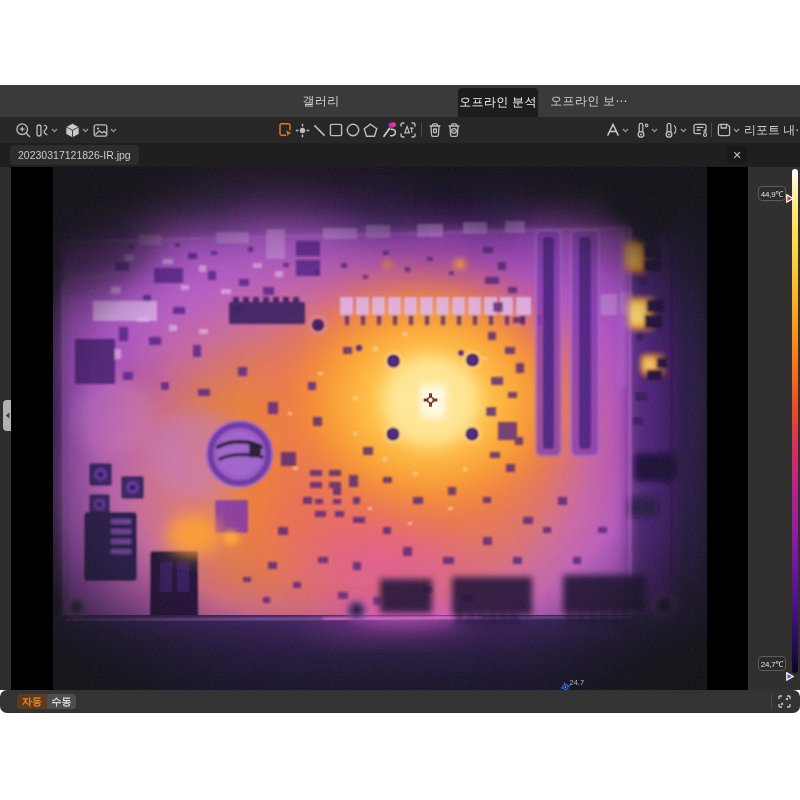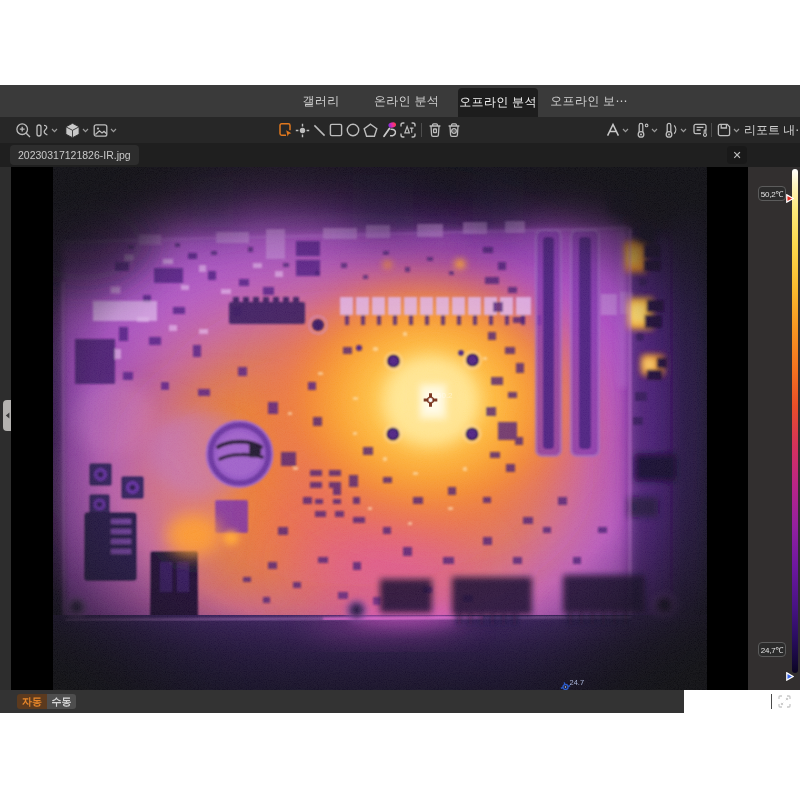--- a/index.html
+++ b/index.html
@@ -42,48 +42,45 @@
   .scale-panel { position:absolute; left:748px; top:0; width:52px; height:523px; background:#322f2f; }
   .colorbar { position:absolute; left:44px; top:2px; width:6px; height:504px; border-radius:3px;
     background:linear-gradient(to bottom,
       #ffffff 0%, #fdf4c2 3%, #fce97b 8%, #fbd84d 15%, #f9b92d 24%, #f79421 32%,
       #f4711f 40%, #e94e28 47%, #d5315b 55%, #b82488 63%, #93209f 71%, #6d17a0 79%,
       #471383 87%, #2a0d60 93%, #140836 98%, #0b0520 100%); }
   .temp-label { position:absolute; left:10px; width:28px; height:15px; background:#2b2b2b;
                 border:1px solid #5c5c5c; border-radius:4px; display:flex; align-items:center;
                 justify-content:center; font-size:8px; color:#e2e2e2; letter-spacing:-0.2px; }
   .temp-label.max { top:19px; }
-  .temp-label.min { top:475px; }
+  .temp-label.min { top:489px; }
   .tri { position:absolute; left:38px; width:8px; height:9px; }
   .tri.max { top:22px; }
   .tri.min { top:500px; }
 
   
-  .bottom-bar { position:absolute; left:0; top:690px; width:684px; height:23px; background:#333333; }
+  .bottom-bar { position:absolute; left:0; top:690px; width:800px; height:23px; background:#333333;border-radius:7px; }
   .seg { position:absolute; left:17px; top:4px; height:15px; display:flex; border-radius:3px; overflow:hidden; }
   .seg .opt { height:15px; display:flex; align-items:center; justify-content:center; font-size:10px; }
   .seg .opt.auto { width:30px; background:#5c3a1e; color:#e8872a; font-weight:600; }
   .seg .opt.manual { width:29px; background:#4e4e4e; color:#d8d8d8;font-weight:bold; }
   .bb-divider { position:absolute; left:771px; top:4px; width:1px; height:15px; background:#4a4a4a; }
   .fullscreen { position:absolute; left:777px; top:4px; width:15px; height:15px; display:flex;
                 align-items:center; justify-content:center; }
 </style>
 </head>
 <body>
 
 <div class="app">
 
   <div style="position:absolute;left:0;top:0;width:800px;height:85px;background:#fff"></div>
 
   <div class="tab-bar">
     <div class="tab" style="left:290px;width:62px">
         <span>갤러리</span>
-      </div>
-    <div class="tab" style="left:364px;width:85px">
-        <span>온라인 분석</span>
       </div>
     <div class="tab active" style="left:458px;width:80px">
         <span>오프라인 분석</span>
       </div>
     <div class="tab" style="left:541px;width:96px">
         <span>오프라인 보⋯</span>
       </div>
   </div>
 
   <div class="toolbar">
@@ -713,21 +710,21 @@
         <path d="M0 -6.2 V-3 M0 3 V6.2 M-6.2 0 H-3 M3 0 H6.2" stroke="#2f62d8" stroke-width="1.7"></path>
         <circle r="1" fill="#cfe0ff"></circle>
       </g>
       <text x="516.5" y="518" font-size="7.5" fill="#b8c4e8" opacity="0.9" font-family="Liberation Sans, sans-serif">24.7</text>
     </svg>
     </div>
 
     <div class="scale-panel">
       <div class="colorbar"></div>
       <div class="temp-label max">
-          <span>50,2℃</span>
+          <span>44,9℃</span>
         </div>
       <div class="tri max">
         <svg width="8" height="9" viewBox="0 0 10 11">
             <path d="M1 1 L9 5.5 L1 10 Z" fill="#e02a1e" stroke="#ffffff" stroke-width="1.6"></path>
           </svg>
       </div>
       <div class="temp-label min">
           <span>24,7℃</span>
         </div>
       <div class="tri min">

